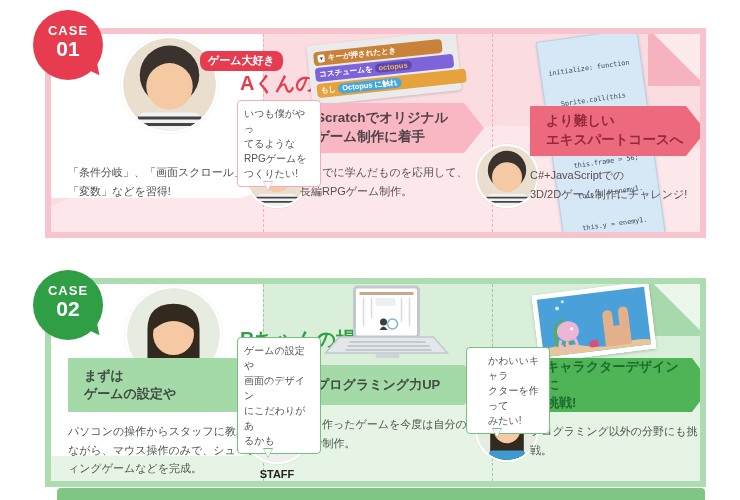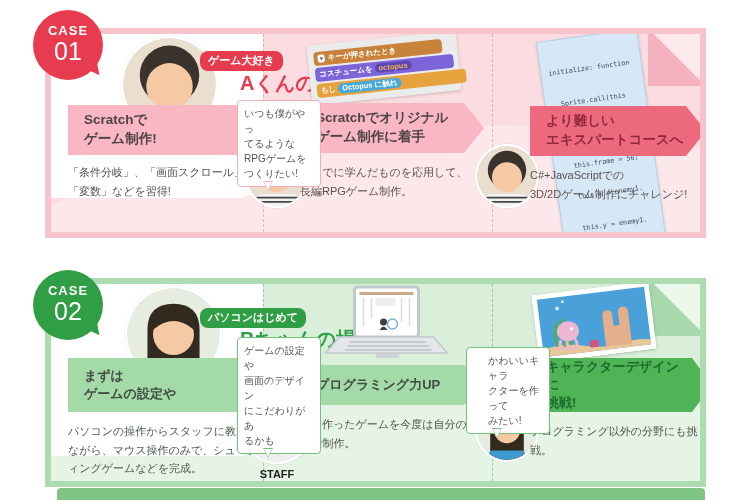--- a/index.html
+++ b/index.html
@@ -22,21 +22,21 @@
   .fold-back{clip-path:polygon(0 0,100% 0,100% 100%);}
   .fold-front{clip-path:polygon(0 0,100% 100%,0 100%);}
   .pink .fold-back{background:#fdeaed;} .pink .fold-front{background:#f5b3c0;}
   .green .fold-back{background:#ebf7eb;} .green .fold-front{background:#a8d9ac;}
   
   .case-badge{position:absolute;width:70px;height:70px;border-radius:50%;color:#fff;
               text-align:center;z-index:10;}
   .case-badge.red{left:33px;top:10px;background:#e73c50;}
   .case-badge.grn{left:33px;top:270px;background:#2f9e44;}
   .case-badge .l1{font-size:13px;font-weight:bold;letter-spacing:1px;padding-top:13px;}
-  .case-badge .l2{font-size:25px;font-weight:normal;line-height:1.05;}
+  .case-badge .l2{font-size:21px;font-weight:bold;line-height:1.05;}
   .badge-tail{position:absolute;width:0;height:0;border:8px solid transparent;
               right:-2px;bottom:-4px;transform:rotate(-38deg);}
   .red .badge-tail{border-top:16px solid #e73c50;}
   .grn .badge-tail{border-top:16px solid #2f9e44;}
   
   .photo{position:absolute;border-radius:50%;border:2px solid #fff;box-sizing:border-box;
          overflow:hidden;z-index:6;box-shadow:0 0 0 1px rgba(0,0,0,.04);}
   .photo svg{display:block;width:100%;height:100%;}
   
   .tag{position:absolute;z-index:6;color:#fff;font-weight:bold;font-size:11px;
@@ -152,24 +152,20 @@
     <div class="fold-back"></div>
 
     <div class="photo ph-a">
       <svg viewBox="0 0 100 100">
           <use href="#av-boy"></use>
         </svg>
     </div>
     <span class="tag" style="left:149px;top:17px;">ゲーム大好き</span>
     <div class="title" style="left:149px;top:36px;">Aくんの場合</div>
 
-    <div class="step lp h50" style="left:17px;top:71px;width:180px;height:50px;">
-      <div class="h">Scratchで
-ゲーム制作!</div>
-    </div>
     <div class="desc" style="left:17px;top:129px;width:205px;">「条件分岐」、「画面スクロール」、
 「変数」などを習得!</div>
 
     <div class="bubble pinkb" style="left:186px;top:66px;">いつも僕がやっ
 てるような
 RPGゲームを
 つくりたい!</div>
     <div class="photo ph-sm1">
       <svg viewBox="0 0 100 100">
           <use href="#av-boy"></use>
@@ -224,21 +220,20 @@
     <div class="dashline d1"></div>
     <div class="dashline d2"></div>
     <div class="fold-front"></div>
     <div class="fold-back"></div>
 
     <div class="photo ph-b">
       <svg viewBox="0 0 100 100">
           <use href="#av-girl"></use>
         </svg>
     </div>
-    <span class="tag" style="left:149px;top:24px;">パソコンはじめて</span>
     <div class="title" style="left:149px;top:42px;">Bちゃんの場合</div>
 
     <div class="step lg h54" style="left:17px;top:74px;width:180px;height:54px;">
       <div class="h">まずは
 ゲームの設定や</div>
     </div>
     <div class="desc" style="left:17px;top:138px;width:210px;">パソコンの操作からスタッフに教わり
 ながら、マウス操作のみで、シューテ
 ィングゲームなどを完成。</div>
 

